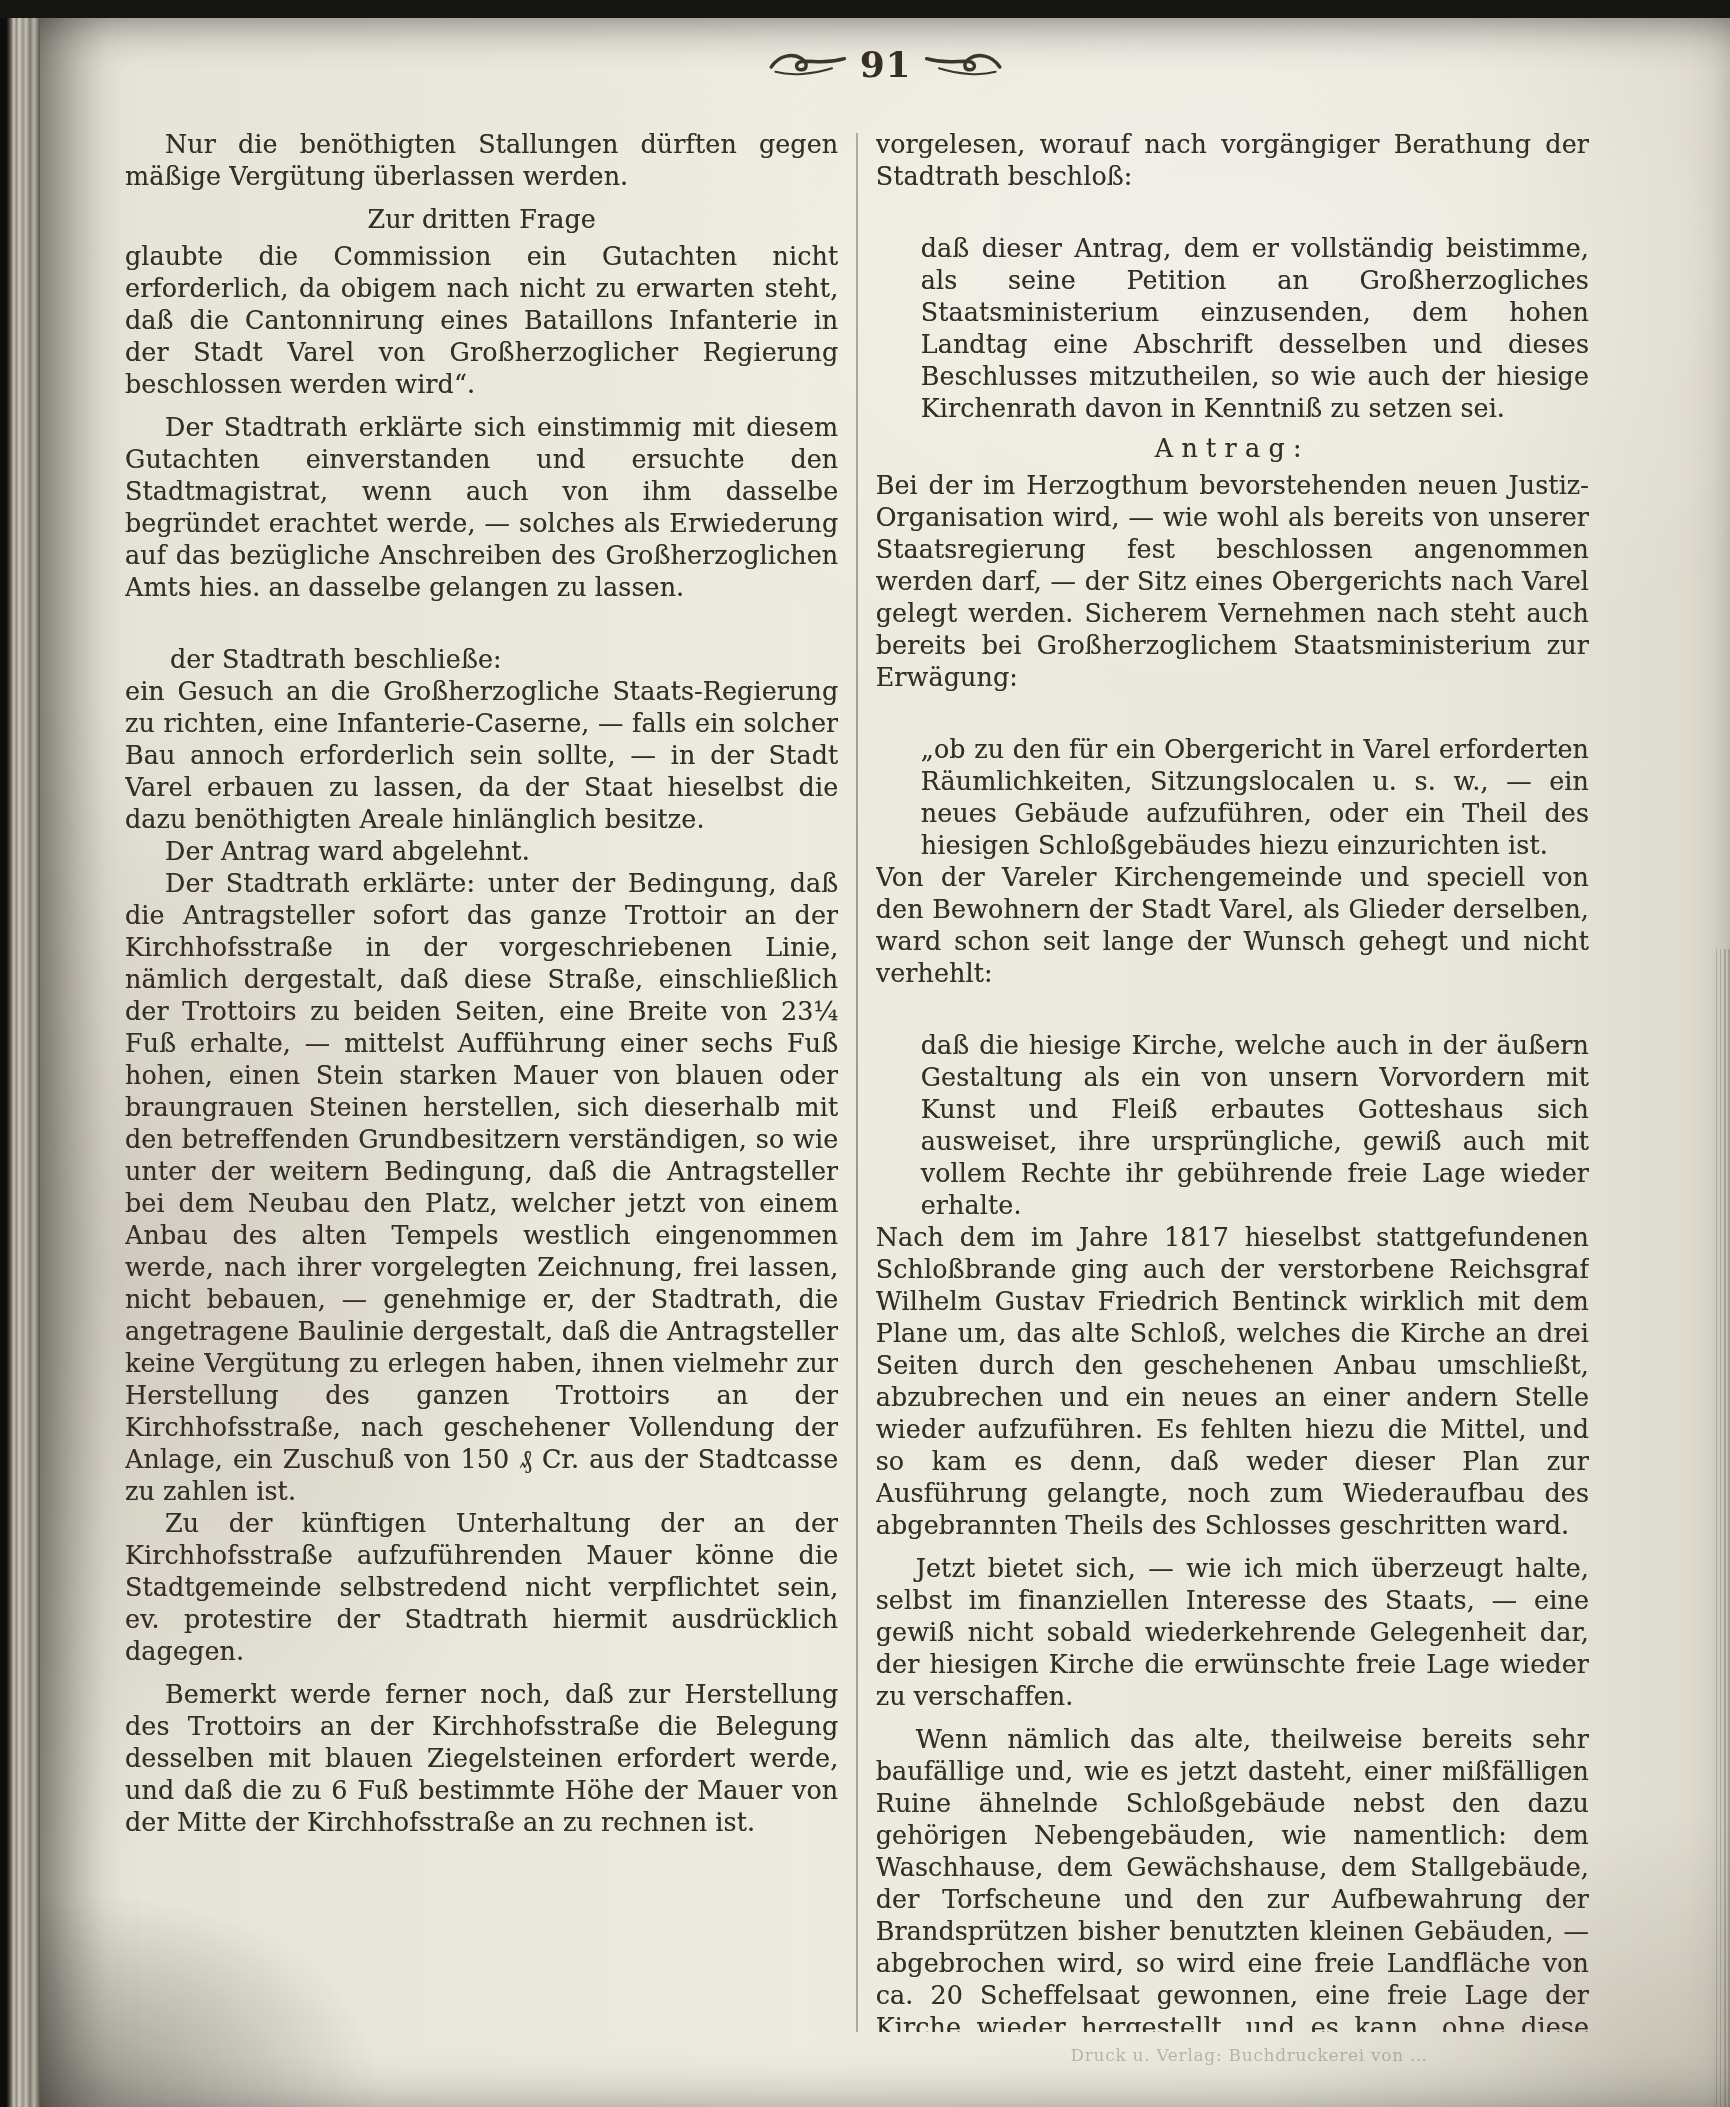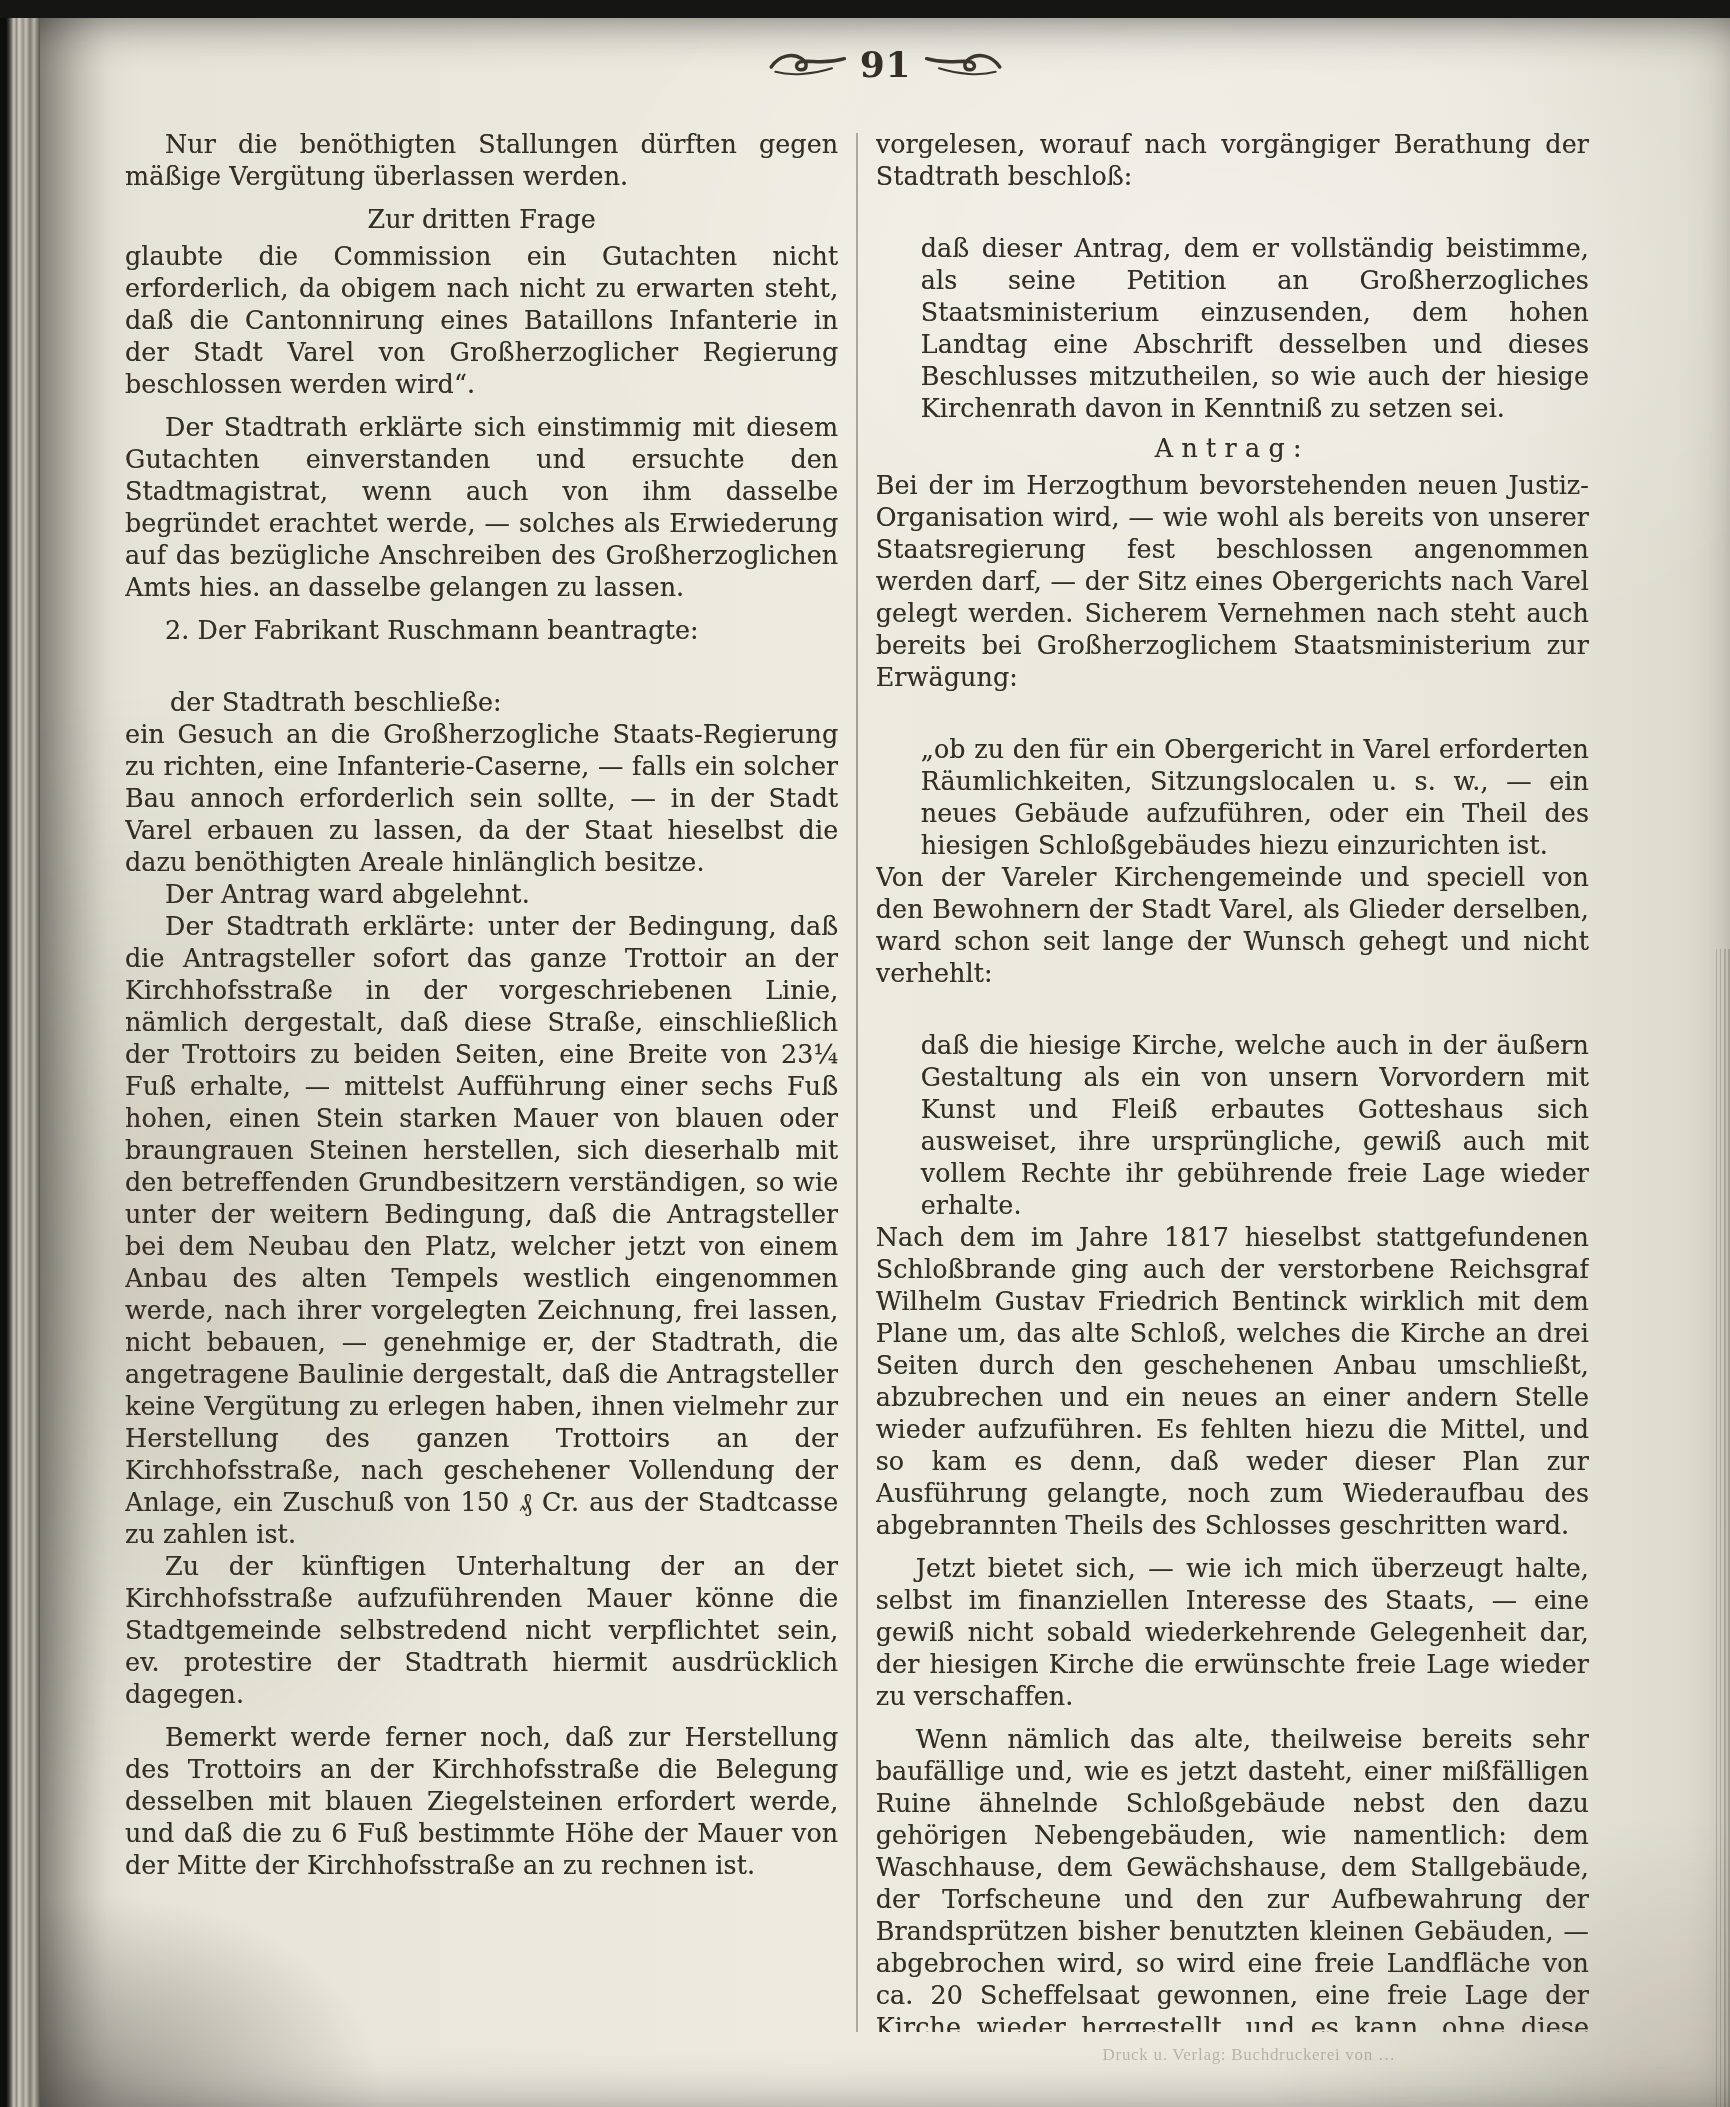--- a/index.html
+++ b/index.html
@@ -68,21 +68,21 @@
   p.indent { text-indent: 40px; }
   p.flush { text-indent: 0; }
   p.center { text-align: center; text-indent: 0; margin: 8.3px 0 5.5px; }
   p.center.spaced { letter-spacing: 8.3px; }
   p.quote { padding-left: 45px; margin-top: 40px; }
   p.gap { margin-top: 11px; }
 
   .imprint {
     position: absolute; left: 51%; right: 8%; bottom: 43px;
     text-align: center; font-size: 17px; letter-spacing: 0.7px;
-    color: var(--ink, #342e26); opacity: 0.28; font-family: Liberation Serif, serif;
+    color: var(--ink, #342e26); opacity: 0.28;
   }
 </style>
 </head>
 <body>
 
 <div class="scan">
   <div class="paper">
 
     <div class="header">
       <span class="orn">
@@ -99,21 +99,20 @@
         </svg>
       </span>
     </div>
 
     <div class="columns">
       <div class="col">
           <p class="indent">Nur die benöthigten Stallungen dürften gegen mäßige Vergütung überlassen werden.</p>
           <p class="center gap">Zur dritten Frage</p>
           <p class="flush">glaubte die Commission ein Gutachten nicht erforderlich, da obigem nach nicht zu erwarten steht, daß die Cantonnirung eines Bataillons Infanterie in der Stadt Varel von Großherzoglicher Regierung beschlossen werden wird“.</p>
           <p class="indent gap">Der Stadtrath erklärte sich einstimmig mit diesem Gutachten einverstanden und ersuchte den Stadtmagistrat, wenn auch von ihm dasselbe begründet erachtet werde, — solches als Erwiederung auf das bezügliche Anschreiben des Großherzoglichen Amts hies. an dasselbe gelangen zu lassen.</p>
-          <p class="indent gap">2. Der Fabrikant Ruschmann beantragte:</p>
           <p class="quote">der Stadtrath beschließe:</p>
           <p class="flush">ein Gesuch an die Großherzogliche Staats-Regierung zu richten, eine Infanterie-Caserne, — falls ein solcher Bau annoch erforderlich sein sollte, — in der Stadt Varel erbauen zu lassen, da der Staat hieselbst die dazu benöthigten Areale hinlänglich besitze.</p>
           <p class="indent">Der Antrag ward abgelehnt.</p>
           <p class="indent">Der Stadtrath erklärte: unter der Bedingung, daß die Antragsteller sofort das ganze Trottoir an der Kirchhofsstraße in der vorgeschriebenen Linie, nämlich dergestalt, daß diese Straße, einschließlich der Trottoirs zu beiden Seiten, eine Breite von 23¼ Fuß erhalte, — mittelst Aufführung einer sechs Fuß hohen, einen Stein starken Mauer von blauen oder braungrauen Steinen herstellen, sich dieserhalb mit den betreffenden Grundbesitzern verständigen, so wie unter der weitern Bedingung, daß die Antragsteller bei dem Neubau den Platz, welcher jetzt von einem Anbau des alten Tempels westlich eingenommen werde, nach ihrer vorgelegten Zeichnung, frei lassen, nicht bebauen, — genehmige er, der Stadtrath, die angetragene Baulinie dergestalt, daß die Antragsteller keine Vergütung zu erlegen haben, ihnen vielmehr zur Herstellung des ganzen Trottoirs an der Kirchhofsstraße, nach geschehener Vollendung der Anlage, ein Zuschuß von 150 ₰ Cr. aus der Stadtcasse zu zahlen ist.</p>
           <p class="indent">Zu der künftigen Unterhaltung der an der Kirchhofsstraße aufzuführenden Mauer könne die Stadtgemeinde selbstredend nicht verpflichtet sein, ev. protestire der Stadtrath hiermit ausdrücklich dagegen.</p>
           <p class="indent gap">Bemerkt werde ferner noch, daß zur Herstellung des Trottoirs an der Kirchhofsstraße die Belegung desselben mit blauen Ziegelsteinen erfordert werde, und daß die zu 6 Fuß bestimmte Höhe der Mauer von der Mitte der Kirchhofsstraße an zu rechnen ist.</p>
         </div>
       <div class="divider"></div>
       <div class="col">
           <p class="flush">vorgelesen, worauf nach vorgängiger Berathung der Stadtrath beschloß:</p>

